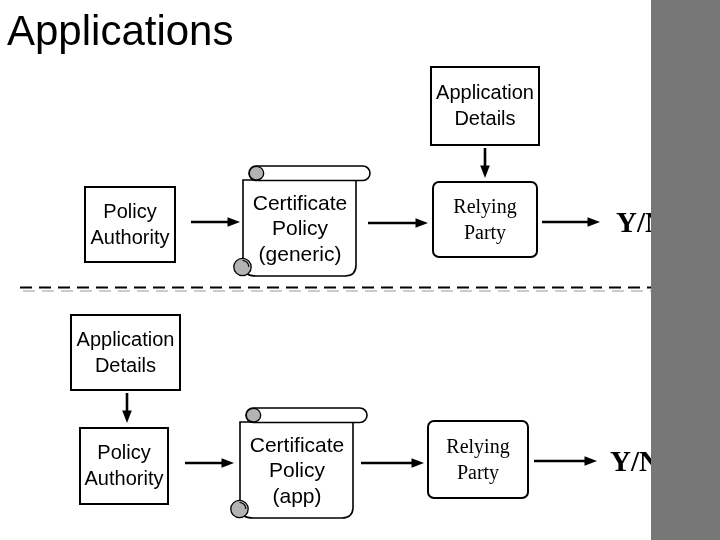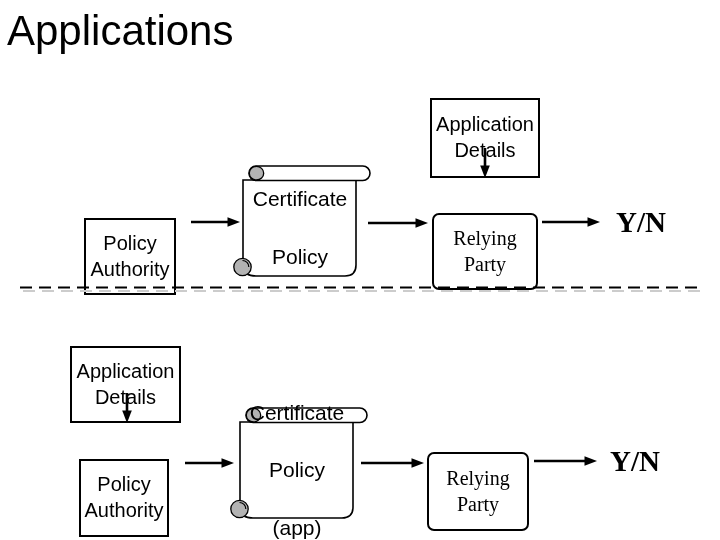--- a/index.html
+++ b/index.html
@@ -1,37 +1,37 @@
 <!DOCTYPE html>
 <html><head>
 <meta charset="utf-8">
 <style>
   html,body { margin:0; padding:0; background:#777; }
   #slide {
-    position:relative; width:720px; height:540px; background:#ffffff;
+    position:relative; width:651px; height:540px; background:#ffffff;
     overflow:hidden; font-family:"Liberation Sans", sans-serif; color:#000;
   }
   .title {
     position:absolute; left:7px; top:8px; font-size:42px; line-height:1.1;
     font-family:"Liberation Sans", sans-serif; color:#000; white-space:nowrap;
   }
   .box {
     position:absolute; background:#fff; border:2px solid #000;
     display:flex; flex-direction:column; align-items:center; justify-content:center;
-    text-align:center; font-size:20px; line-height:1.28; box-sizing:border-box;margin-top:32px;
+    text-align:center; font-size:20px; line-height:1.28; box-sizing:border-box;
   }
   .box.serif { font-family:"Liberation Serif", serif;border-radius:7px; }
   .outcome {
     position:absolute; font-family:"Liberation Serif", serif; font-size:29px;
     display:flex; align-items:center; justify-content:center; white-space:nowrap;font-weight:bold;
   }
   .arrow, .divider, .scroll { position:absolute; }
   .scroll-text {
     position:absolute; display:flex; flex-direction:column; align-items:center;
-    justify-content:center; text-align:center; font-size:21px; line-height:1.22;gap:32px;
+    justify-content:center; text-align:center; font-size:21px; line-height:1.22;
   }
   svg { display:block; }
 </style>
 </head>
 <body>
 
 <div id="slide">
 
   <div class="title">Applications</div>
 
@@ -59,20 +59,21 @@
     <svg width="140" height="122" viewBox="0 0 140 122">
       <path d="M10,16 L10,100 Q10,106 13.5,109.5 Q17,112 23,112 L112,112 Q123,112 123,101 L123,16 Z" fill="#fff" stroke="#000" stroke-width="1.6"></path>
       <rect x="16" y="2" width="121" height="14.5" rx="7.2" fill="#fff" stroke="#000" stroke-width="1.6"></rect>
       <ellipse cx="23.5" cy="9.2" rx="7.2" ry="6.8" fill="#b3b3b3" stroke="#000" stroke-width="1.3"></ellipse>
       <circle cx="9.5" cy="103" r="8.7" fill="#b3b3b3" stroke="#000" stroke-width="1.3"></circle>
       <path d="M9.5,96.5 A6.3,6.3 0 0 1 15.8,103" fill="none" stroke="#000" stroke-width="1.2"></path>
     </svg>
     <div class="scroll-text" style="left:12px; top:17px; width:110px; height:94px;">
       <div>Certificate</div>
       <div>Policy</div>
+      <div>(generic)</div>
     </div>
   </div>
 
   <svg class="arrow" style="left:368px; top:215px;" width="60" height="16" viewBox="0 0 60 16">
     <line x1="0" y1="8" x2="48" y2="8" stroke="#000" stroke-width="2.6"></line>
     <polygon points="60,8 47.5,3.3 47.5,12.7" fill="#000"></polygon>
   </svg>
 
   <div class="box serif" style="left:432px; top:181px; width:106px; height:77px;">
     <div>Relying</div>

